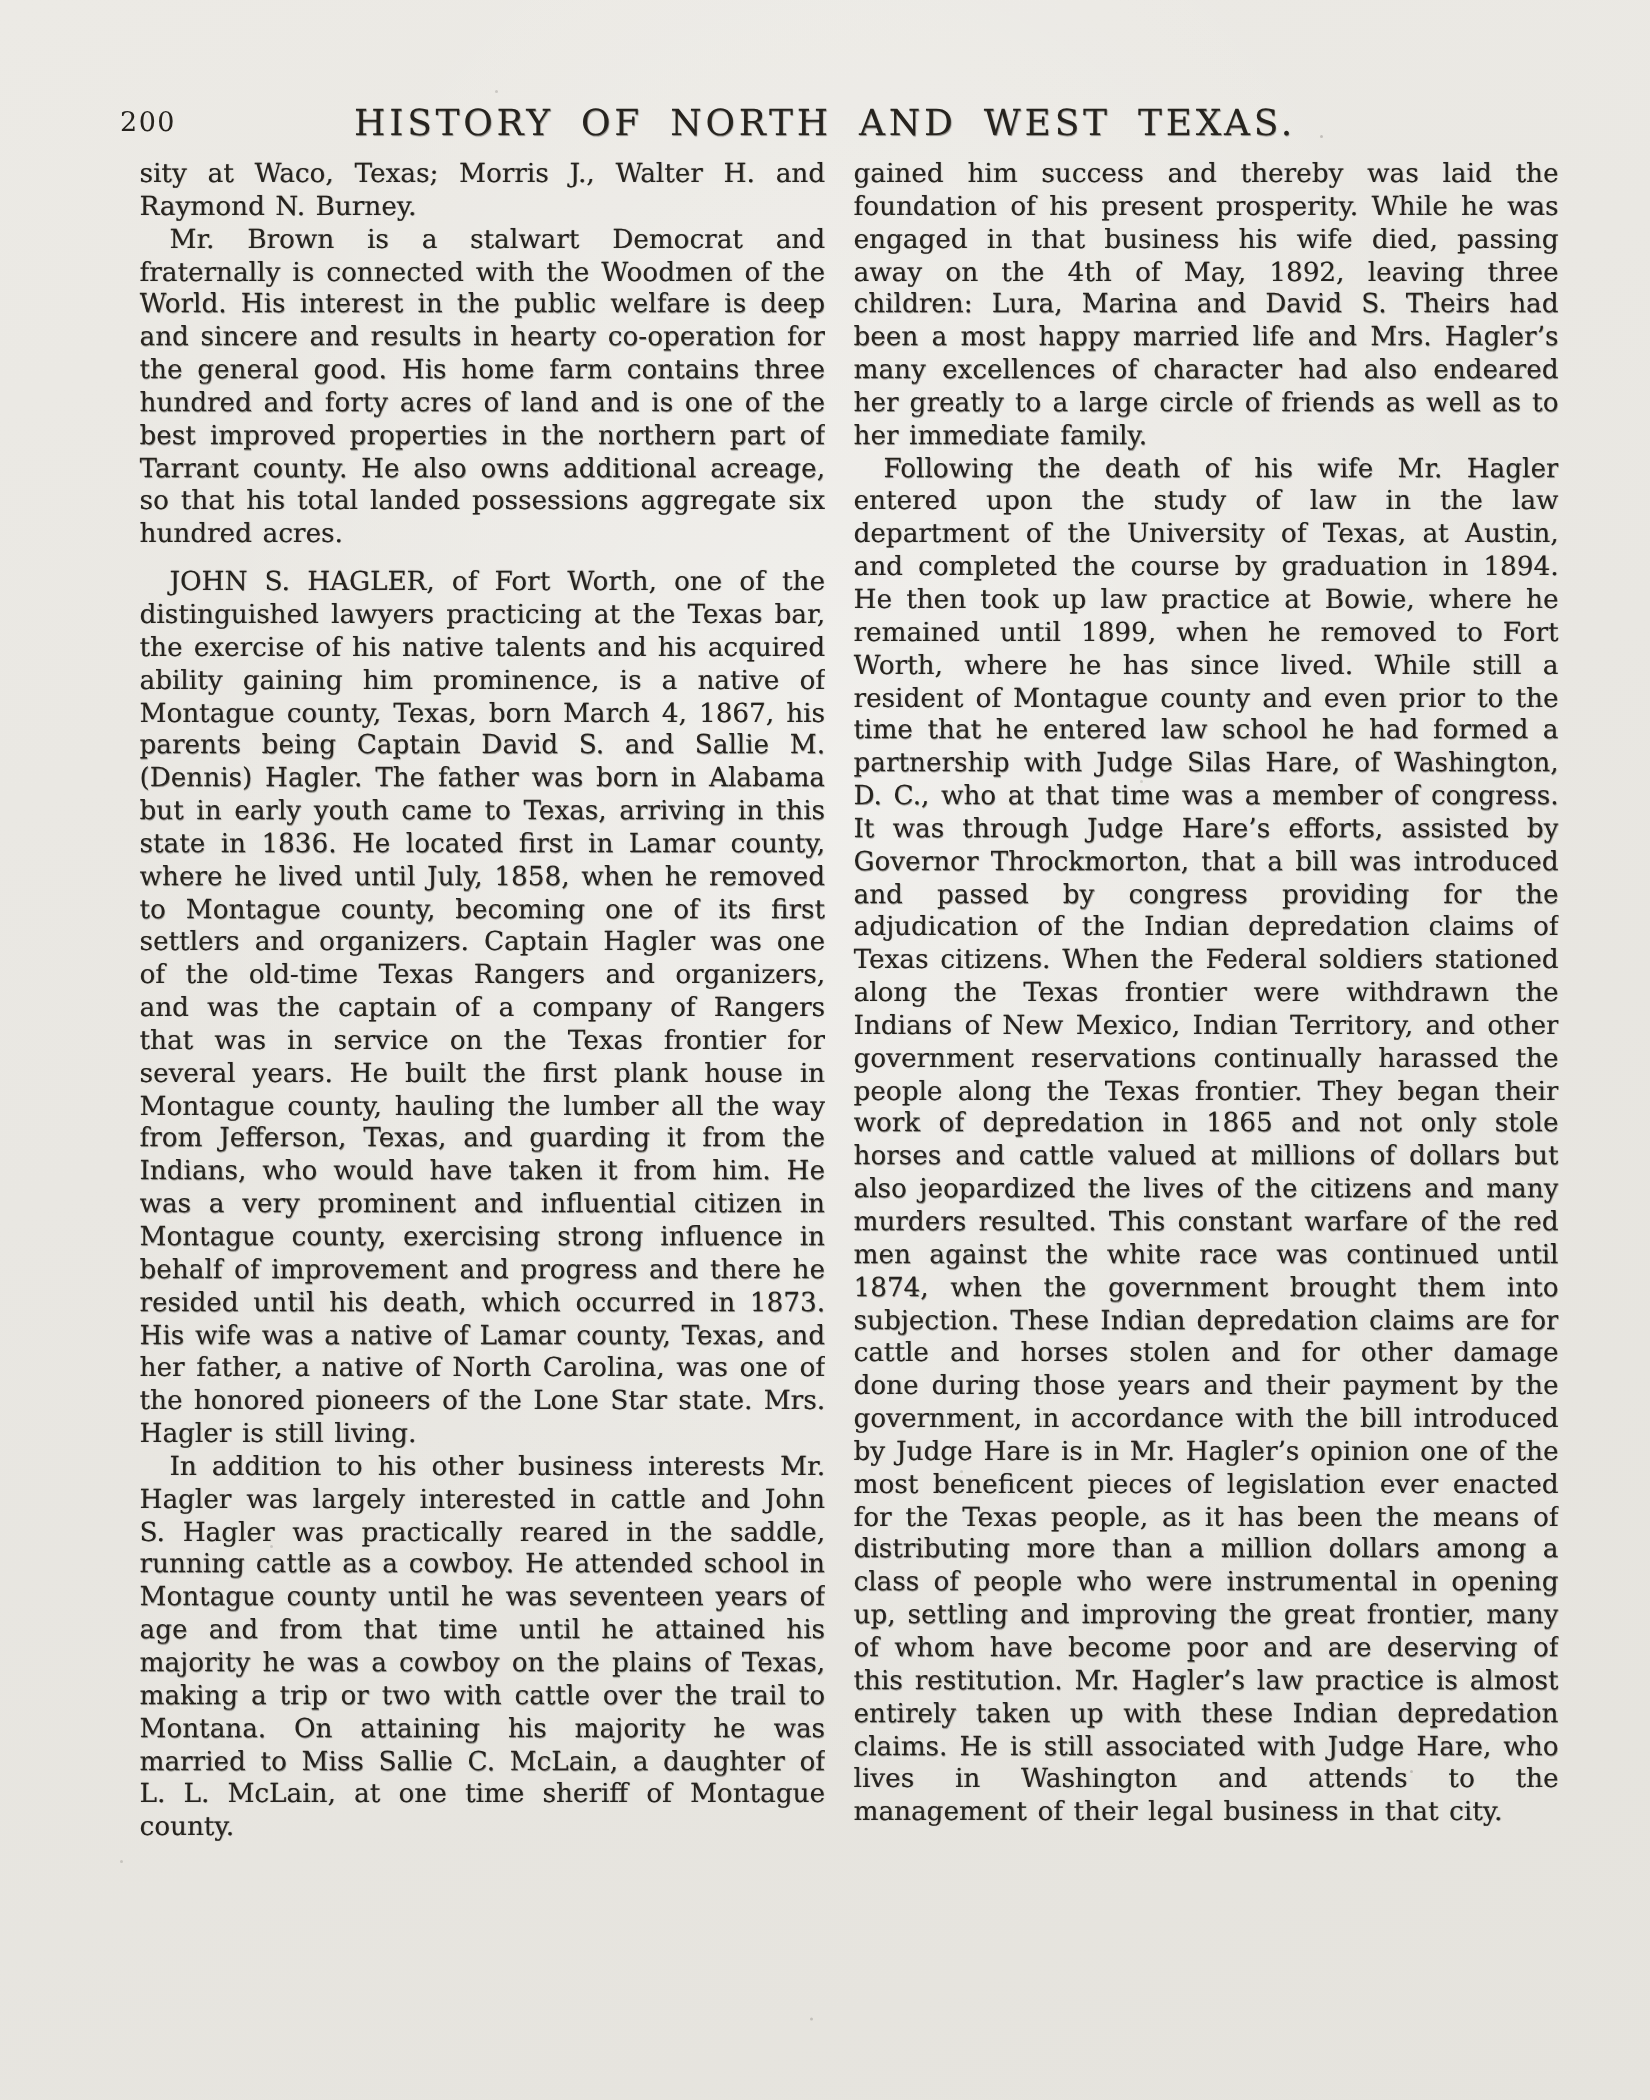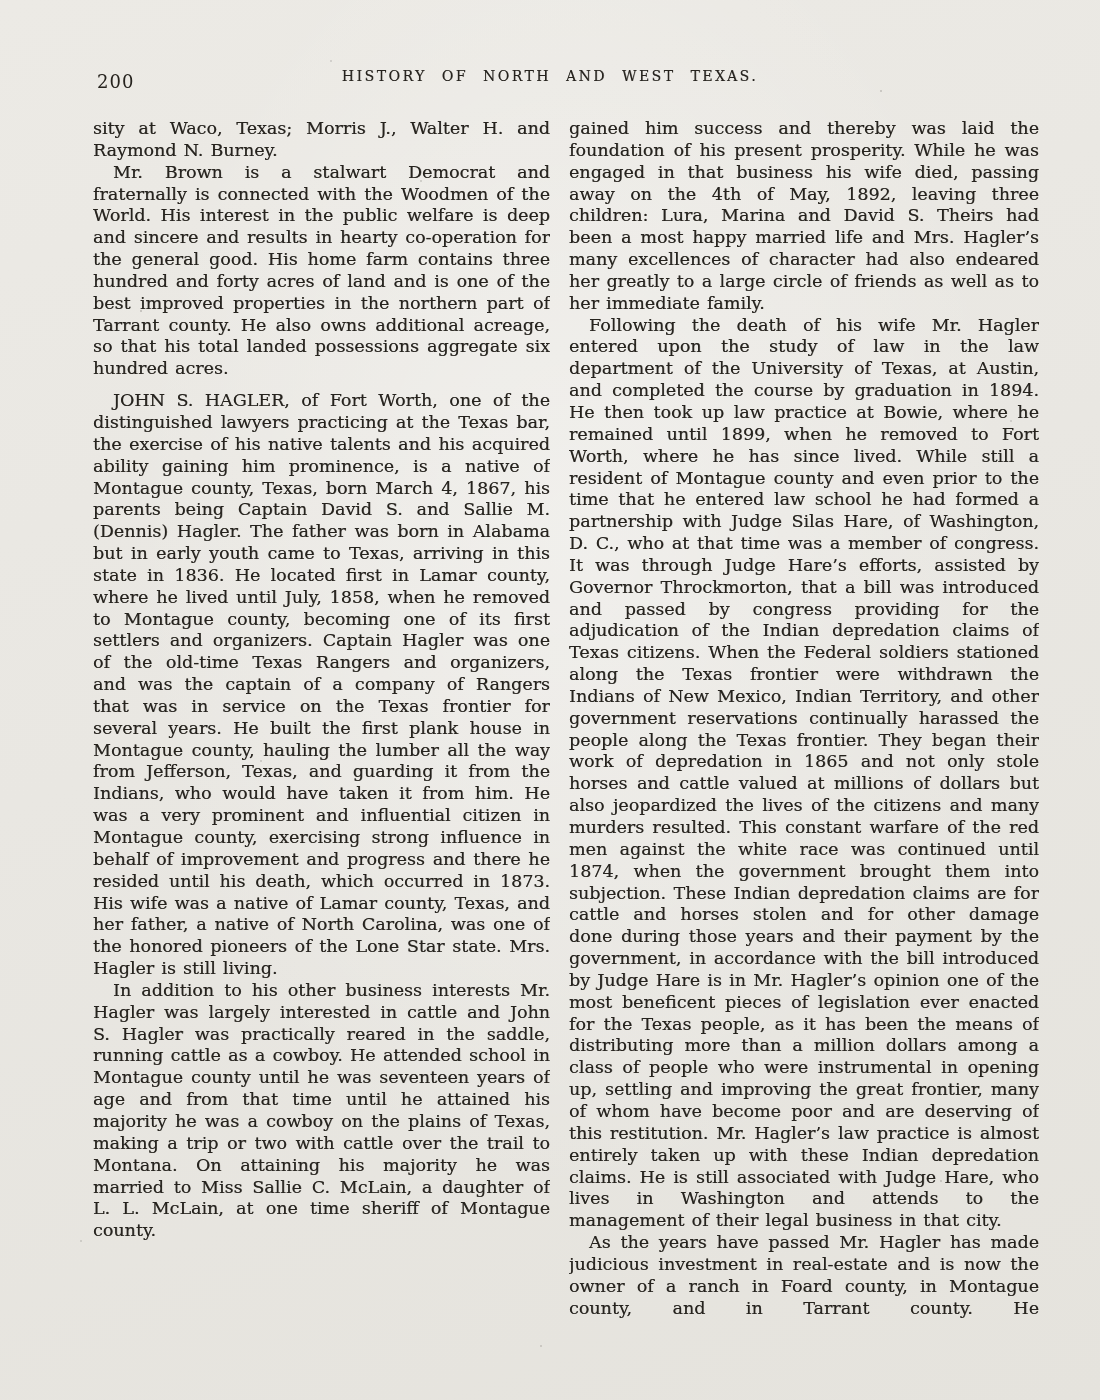--- a/index.html
+++ b/index.html
@@ -40,37 +40,37 @@
   }
   .page-header {
     position: absolute;
     top: 68px;
     left: 0;
     width: 100%;
     height: 30px;
   }
   .page-number {
     position: absolute;
-    left: 97px;
+    left: 80px;
     top: 3px;
     font-size: 18px;
     letter-spacing: 1px;
   }
   .running-title {
     margin: 0;
     text-align: center;
-    font-size: 14px;
+    font-size: 24px;
     font-weight: normal;
     letter-spacing: 2.5px;
     word-spacing: 8px;
     text-shadow: 0.4px 0.4px 0.6px rgba(40,38,34,0.5);
   }
   .columns {
     position: absolute;
-    top: 118px;
+    top: 106px;
     left: 93px;
     display: flex;
     gap: 19px;
   }
   .column {
     height: 1245px;
     overflow: hidden;
     text-align: justify;
     font-size: 17.5px;
     line-height: 21.85px;
@@ -102,16 +102,15 @@
     <section class="column left">
       <p class="no-indent">sity at Waco, Texas; Morris J., Walter H. and Raymond N. Burney.</p>
       <p>Mr. Brown is a stalwart Democrat and fraternally is connected with the Woodmen of the World. His interest in the public welfare is deep and sincere and results in hearty co-operation for the general good. His home farm contains three hundred and forty acres of land and is one of the best improved properties in the northern part of Tarrant county. He also owns additional acreage, so that his total landed possessions aggregate six hundred acres.</p>
       <p class="entry-start">JOHN S. HAGLER, of Fort Worth, one of the distinguished lawyers practicing at the Texas bar, the exercise of his native talents and his acquired ability gaining him prominence, is a native of Montague county, Texas, born March 4, 1867, his parents being Captain David S. and Sallie M. (Dennis) Hagler. The father was born in Alabama but in early youth came to Texas, arriving in this state in 1836. He located first in Lamar county, where he lived until July, 1858, when he removed to Montague county, becoming one of its first settlers and organizers. Captain Hagler was one of the old-time Texas Rangers and organizers, and was the captain of a company of Rangers that was in service on the Texas frontier for several years. He built the first plank house in Montague county, hauling the lumber all the way from Jefferson, Texas, and guarding it from the Indians, who would have taken it from him. He was a very prominent and influential citizen in Montague county, exercising strong influence in behalf of improvement and progress and there he resided until his death, which occurred in 1873. His wife was a native of Lamar county, Texas, and her father, a native of North Carolina, was one of the honored pioneers of the Lone Star state. Mrs. Hagler is still living.</p>
       <p>In addition to his other business interests Mr. Hagler was largely interested in cattle and John S. Hagler was practically reared in the saddle, running cattle as a cowboy. He attended school in Montague county until he was seventeen years of age and from that time until he attained his majority he was a cowboy on the plains of Texas, making a trip or two with cattle over the trail to Montana. On attaining his majority he was married to Miss Sallie C. McLain, a daughter of L. L. McLain, at one time sheriff of Montague county.</p>
     </section>
 
     <section class="column right">
       <p class="no-indent">gained him success and thereby was laid the foundation of his present prosperity. While he was engaged in that business his wife died, passing away on the 4th of May, 1892, leaving three children: Lura, Marina and David S. Theirs had been a most happy married life and Mrs. Hagler’s many excellences of character had also endeared her greatly to a large circle of friends as well as to her immediate family.</p>
       <p>Following the death of his wife Mr. Hagler entered upon the study of law in the law department of the University of Texas, at Austin, and completed the course by graduation in 1894. He then took up law practice at Bowie, where he remained until 1899, when he removed to Fort Worth, where he has since lived. While still a resident of Montague county and even prior to the time that he entered law school he had formed a partnership with Judge Silas Hare, of Washington, D. C., who at that time was a member of congress. It was through Judge Hare’s efforts, assisted by Governor Throckmorton, that a bill was introduced and passed by congress providing for the adjudication of the Indian depredation claims of Texas citizens. When the Federal soldiers stationed along the Texas frontier were withdrawn the Indians of New Mexico, Indian Territory, and other government reservations continually harassed the people along the Texas frontier. They began their work of depredation in 1865 and not only stole horses and cattle valued at millions of dollars but also jeopardized the lives of the citizens and many murders resulted. This constant warfare of the red men against the white race was continued until 1874, when the government brought them into subjection. These Indian depredation claims are for cattle and horses stolen and for other damage done during those years and their payment by the government, in accordance with the bill introduced by Judge Hare is in Mr. Hagler’s opinion one of the most beneficent pieces of legislation ever enacted for the Texas people, as it has been the means of distributing more than a million dollars among a class of people who were instrumental in opening up, settling and improving the great frontier, many of whom have become poor and are deserving of this restitution. Mr. Hagler’s law practice is almost entirely taken up with these Indian depredation claims. He is still associated with Judge Hare, who lives in Washington and attends to the management of their legal business in that city.</p>
-      <p class="justify-last">As the years have passed Mr. Hagler has made judicious investment in real-estate and is now the owner of a ranch in Foard county, in Montague county, and in Tarrant county. He</p>
     </section>
   </main>
 </div>
 
 </body></html>

